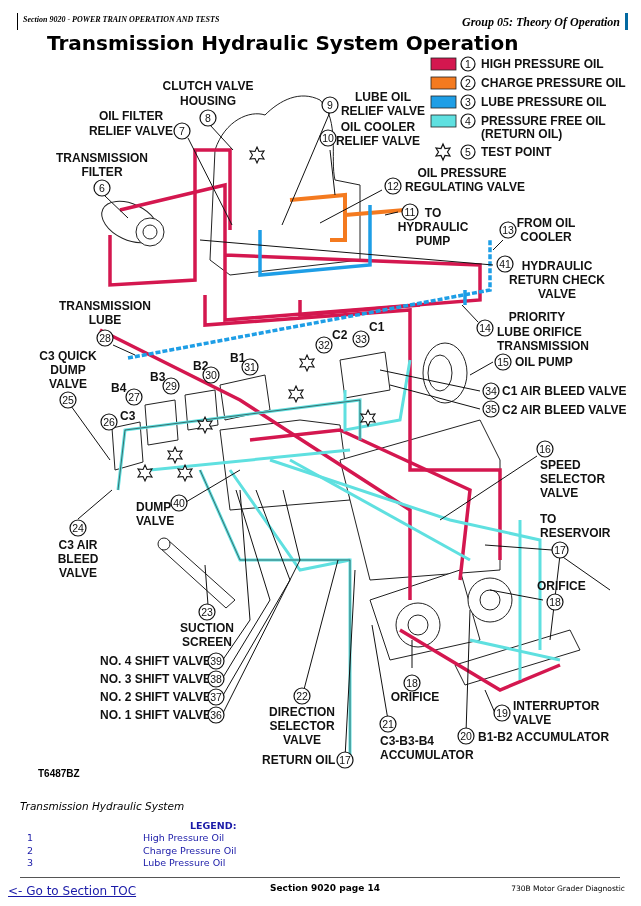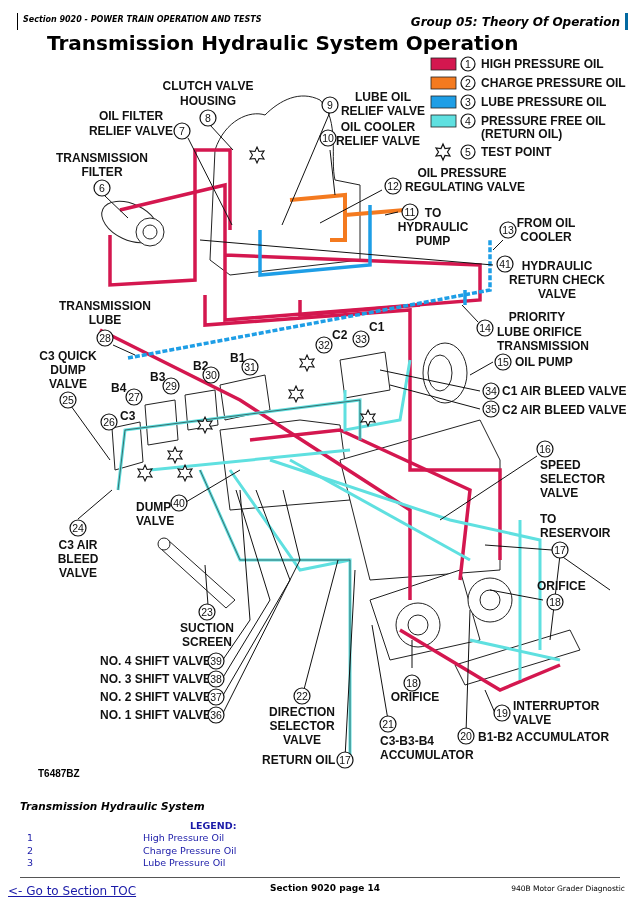--- a/index.html
+++ b/index.html
@@ -1,25 +1,25 @@
 <!DOCTYPE html>
 <html><head>
 <meta charset="utf-8">
 <style>
   html, body { margin: 0; padding: 0; background: #ffffff; }
   body { width: 641px; height: 906px; position: relative; overflow: hidden; font-family: "DejaVu Sans", sans-serif; color: #000; }
-  .hdr { position: absolute; left: 17px; top: 13px; width: 607px; height: 17px; border-left: 1px solid #000; border-right: 3px solid #0369a1; }
+  .hdr { position: absolute; left: 17px; top: 13px; width: 607px; height: 17px; border-left: 1px solid #000; border-right: 3px solid #0369a1; font-family: Liberation Serif, serif; }
   .hdr-left { position: absolute; left: 5px; top: 2px; font-size: 8px; font-weight: bold; font-style: italic; }
   .hdr-right { position: absolute; right: 5px; top: 2px; font-size: 12px; font-weight: bold; font-style: italic; }
   .title { position: absolute; left: 47px; top: 31px; font-size: 20px; font-weight: bold; }
   .diagram { position: absolute; left: 0; top: 48px; width: 641px; height: 740px; }
   .lbl { font-family: "Liberation Sans", sans-serif; font-weight: bold; font-size: 12px; fill: #111; }
   .num { font-family: "Liberation Sans", sans-serif; font-size: 10.5px; fill: #111; text-anchor: middle; dominant-baseline: central; }
   .fig-id { position: absolute; left: 38px; top: 768px; font-family: "Liberation Sans", sans-serif; font-size: 10px; font-weight: bold; }
-  .caption { position: absolute; left: 20px; top: 800px; font-size: 10.5px; font-weight: bold; font-style: italic; }
+  .caption { position: absolute; left: 20px; top: 800px; font-size: 10.5px; font-weight: normal; font-style: italic; }
   .legend { position: absolute; left: 27px; top: 820px; font-size: 9.5px; color: #1a1aa8; }
   .legend-title { font-weight: bold; margin-bottom: 1px; text-align: right; }
   .legend-row { display: flex; height: 12.5px; line-height: 12.5px; }
   .legend-num { width: 116px; }
   .footer-rule { position: absolute; left: 20px; top: 877px; width: 600px; border-top: 1.5px solid #555; }
   .footer-left { position: absolute; left: 8px; top: 884px; font-size: 12px; color: #1a1aa8; text-decoration: underline; cursor: pointer; }
   .footer-center { position: absolute; left: 270px; top: 883px; font-size: 9px; font-weight: bold; text-align: center; }
   .footer-right { position: absolute; right: 16px; top: 884px; font-size: 7.5px; }
 </style>
 </head>
@@ -409,13 +409,13 @@
   </div>
   <div class="legend-row">
     <span class="legend-num">3</span>
     <span>Lube Pressure Oil</span>
   </div>
 </div>
 
 <div class="footer-rule"></div>
 <a class="footer-left">&lt;- Go to Section TOC</a>
 <div class="footer-center">Section 9020 page 14</div>
-<div class="footer-right">940B Motor Grader Diagnostic</div>
+<div class="footer-right">730B Motor Grader Diagnostic</div>
 
 </body></html>

